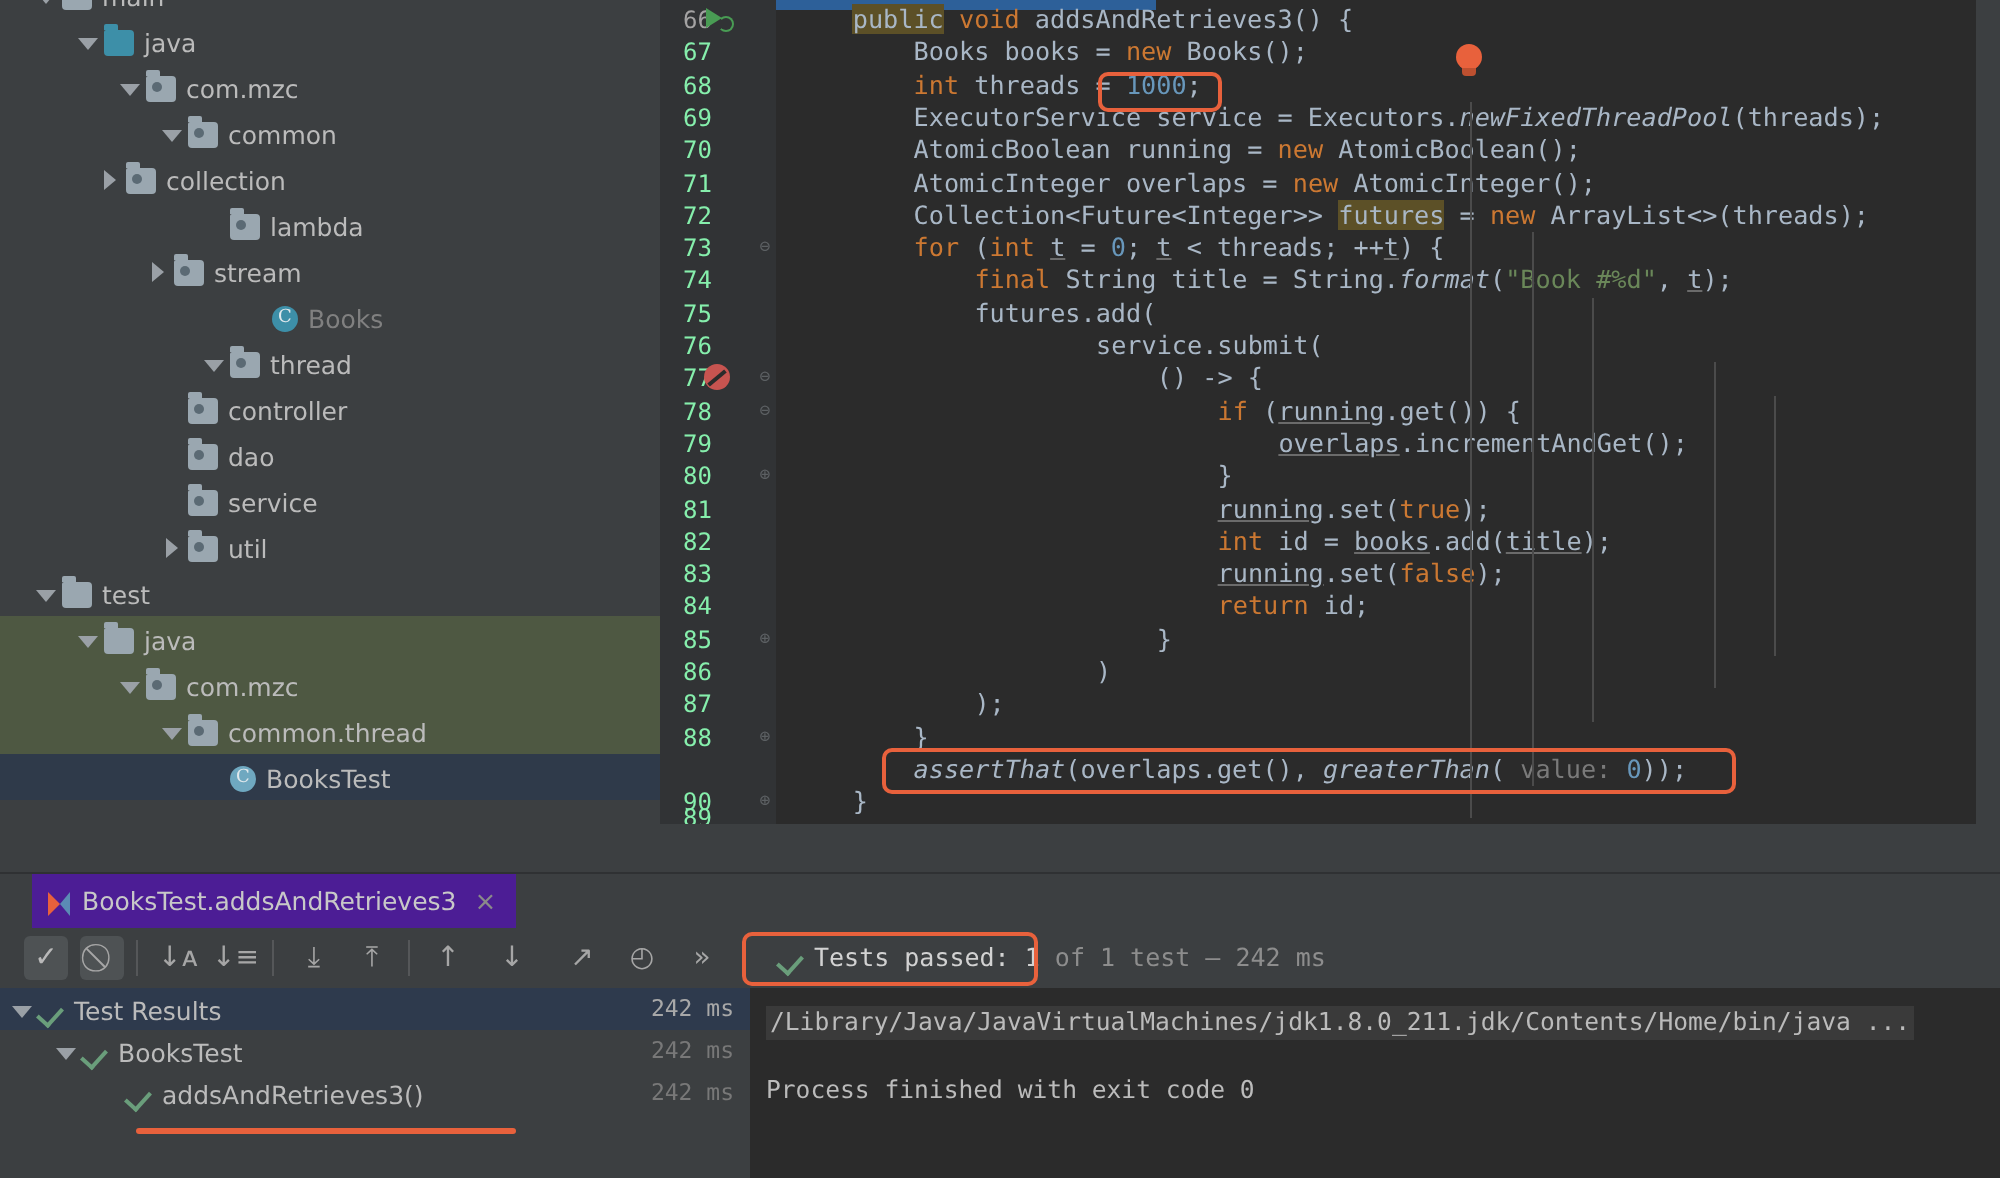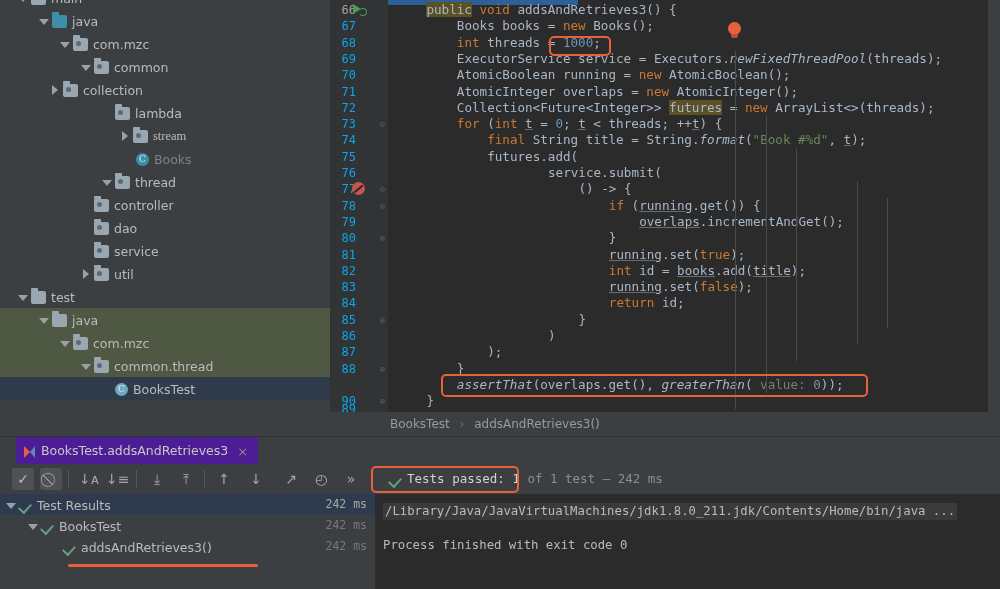--- a/index.html
+++ b/index.html
@@ -70,21 +70,21 @@
   
   .editor {
     position: absolute; left: 330px; top: 0; width: 670px; height: 412px;
     background: #2b2b2b; overflow: hidden;
   }
   .gutter {
     position: absolute; left: 0; top: 0; width: 58px; height: 412px;
     background: #313335;
   }
   .gnum {
-    position: absolute; right: 32px; font-size: 12px; color: #0ea5e9;
+    position: absolute; right: 32px; font-size: 12px; color: #86efac;
     font-family: "DejaVu Sans Mono", monospace; text-align: right;
     line-height: 16.3px; height: 16.3px; width: 26px;
   }
   .gnum.cur { color: #a4a3a3; }
   .fold {
     position: absolute; left: 48px; width: 9px; height: 16px;
     color: #5c6063; font-size: 9px; text-align: center; line-height: 16px;
   }
   .runicon {
     position: absolute; left: 22px; width: 14px; height: 14px;
@@ -246,21 +246,21 @@
 <div class="app">
 
   <div class="project-pane">
     <div id="tree-host">
         <div class="tree-row" style="padding-left: 18px; height: 23px; margin-top: -14px;"><span class="arrow down"></span><span class="ic folder"></span><span class="tlabel">main</span></div>
         <div class="tree-row" style="padding-left: 39px; height: 23px;"><span class="arrow down"></span><span class="ic folder blue"></span><span class="tlabel">java</span></div>
         <div class="tree-row" style="padding-left: 60px; height: 23px;"><span class="arrow down"></span><span class="ic folder pkg"></span><span class="tlabel">com.mzc</span></div>
         <div class="tree-row" style="padding-left: 81px; height: 23px;"><span class="arrow down"></span><span class="ic folder pkg"></span><span class="tlabel">common</span></div>
         <div class="tree-row" style="padding-left: 50px; height: 23px;"><span class="arrow right"></span><span class="ic folder pkg"></span><span class="tlabel">collection</span></div>
         <div class="tree-row" style="padding-left: 102px; height: 23px;"><span class="arrow none"></span><span class="ic folder pkg"></span><span class="tlabel">lambda</span></div>
-        <div class="tree-row" style="padding-left: 120px; height: 23px; font-family: Liberation Serif, serif;"><span class="arrow right"></span><span class="ic folder pkg"></span><span class="tlabel">stream</span></div>
+        <div class="tree-row" style="padding-left: 74px; height: 23px;"><span class="arrow right"></span><span class="ic folder pkg"></span><span class="tlabel">stream</span></div>
         <div class="tree-row" style="padding-left: 123px; height: 23px;"><span class="arrow none"></span><span class="ic cls">C</span><span class="tlabel dim">Books</span></div>
         <div class="tree-row" style="padding-left: 102px; height: 23px;"><span class="arrow down"></span><span class="ic folder pkg"></span><span class="tlabel">thread</span></div>
         <div class="tree-row" style="padding-left: 81px; height: 23px;"><span class="arrow none"></span><span class="ic folder pkg"></span><span class="tlabel">controller</span></div>
         <div class="tree-row" style="padding-left: 81px; height: 23px;"><span class="arrow none"></span><span class="ic folder pkg"></span><span class="tlabel">dao</span></div>
         <div class="tree-row" style="padding-left: 81px; height: 23px;"><span class="arrow none"></span><span class="ic folder pkg"></span><span class="tlabel">service</span></div>
         <div class="tree-row" style="padding-left: 81px; height: 23px;"><span class="arrow right"></span><span class="ic folder pkg"></span><span class="tlabel">util</span></div>
         <div class="tree-row" style="padding-left: 18px; height: 23px;"><span class="arrow down"></span><span class="ic folder"></span><span class="tlabel">test</span></div>
         <div class="tree-row testroot" style="padding-left: 39px; height: 23px;"><span class="arrow down"></span><span class="ic folder"></span><span class="tlabel">java</span></div>
         <div class="tree-row testroot" style="padding-left: 60px; height: 23px;"><span class="arrow down"></span><span class="ic folder pkg"></span><span class="tlabel">com.mzc</span></div>
         <div class="tree-row testroot" style="padding-left: 81px; height: 23px;"><span class="arrow down"></span><span class="ic folder pkg"></span><span class="tlabel">common.thread</span></div>
@@ -342,25 +342,20 @@
           <div class="iguide" style="left: 499px; top: 197.6px; height: 130.4px;"></div>
         </div>
     </div>
     <div class="bulb"></div>
     <div class="markstrip"></div>
   </div>
 
   <div class="annot" style="left:549px;top:36px;width:62px;height:20px;"></div>
   <div class="annot" style="left:441px;top:374px;width:427px;height:23px;"></div>
 
-  <div class="breadcrumb">
-    <span>BooksTest</span>
-    <span class="bc-sep">›</span>
-    <span>addsAndRetrieves3()</span>
-  </div>
 
   <div class="runpanel">
 
     <div class="rp-tabbar">
       <div class="rp-tab">
         <span class="tabicon"></span><span>BooksTest.addsAndRetrieves3</span><span class="rp-close">×</span>
       </div>
     </div>
 
     <div class="rp-toolbar">

